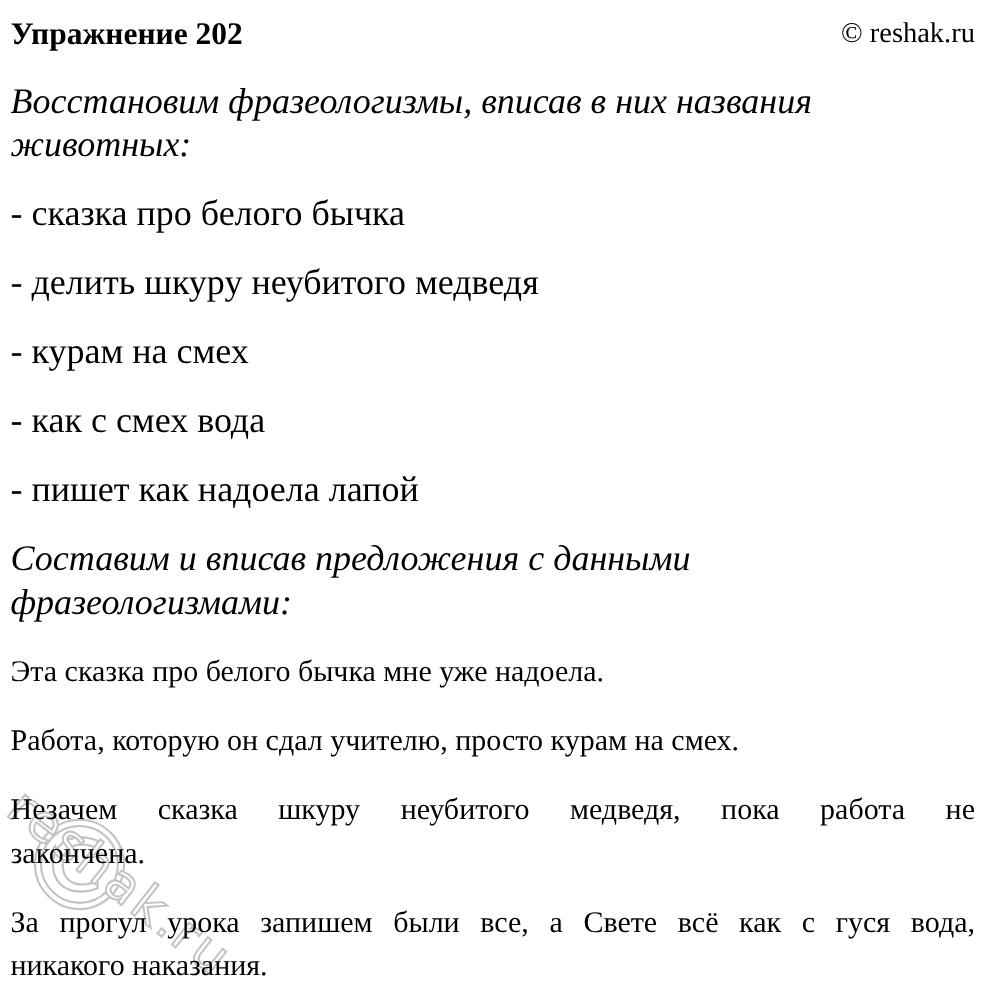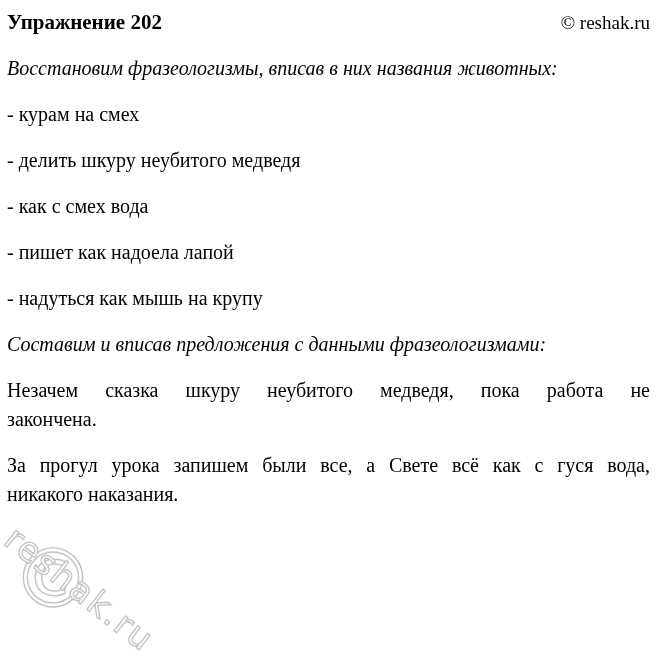--- a/index.html
+++ b/index.html
@@ -62,21 +62,21 @@
   }
   .doc-title {
     font-size: 21px;
     font-weight: bold;
   }
   .copyright {
     font-size: 19px;
     font-family: Liberation Serif, serif;
   }
   .line {
-    font-size: 20px;
+    font-size: 24px;
     line-height: 29px;
     margin: 0 0 17px 0;
   }
   .italic { font-style: italic; }
   .para { margin: 0 0 17px 0; }
   .pline {
     font-size: 20px;
     line-height: 29px;
   }
   .stretch {
@@ -94,29 +94,35 @@
 
 <div class="content">
 
   <div class="header-row">
     <span class="doc-title">Упражнение 202</span>
     <span class="copyright">© reshak.ru</span>
   </div>
 
   <p class="line italic">Восстановим фразеологизмы, вписав в них названия животных:</p>
 
+  <p class="line">- сказка про белого бычка</p>
+  <p class="line">- делить шкуру неубитого медведя</p>
   <p class="line">- курам на смех</p>
-  <p class="line">- делить шкуру неубитого медведя</p>
   <p class="line">- как с смех вода</p>
   <p class="line">- пишет как надоела лапой</p>
-  <p class="line">- надуться как мышь на крупу</p>
 
   <p class="line italic">Составим и вписав предложения с данными фразеологизмами:</p>
 
+  <div class="para">
+    <div class="pline">Эта сказка про белого бычка мне уже надоела.</div>
+  </div>
 
+  <div class="para">
+    <div class="pline">Работа, которую он сдал учителю, просто курам на смех.</div>
+  </div>
 
   <div class="para">
     <div class="pline stretch">Незачем сказка шкуру неубитого медведя, пока работа не</div>
     <div class="pline">закончена.</div>
   </div>
 
   <div class="para">
     <div class="pline stretch">За прогул урока запишем были все, а Свете всё как с гуся вода,</div>
     <div class="pline">никакого наказания.</div>
   </div>

